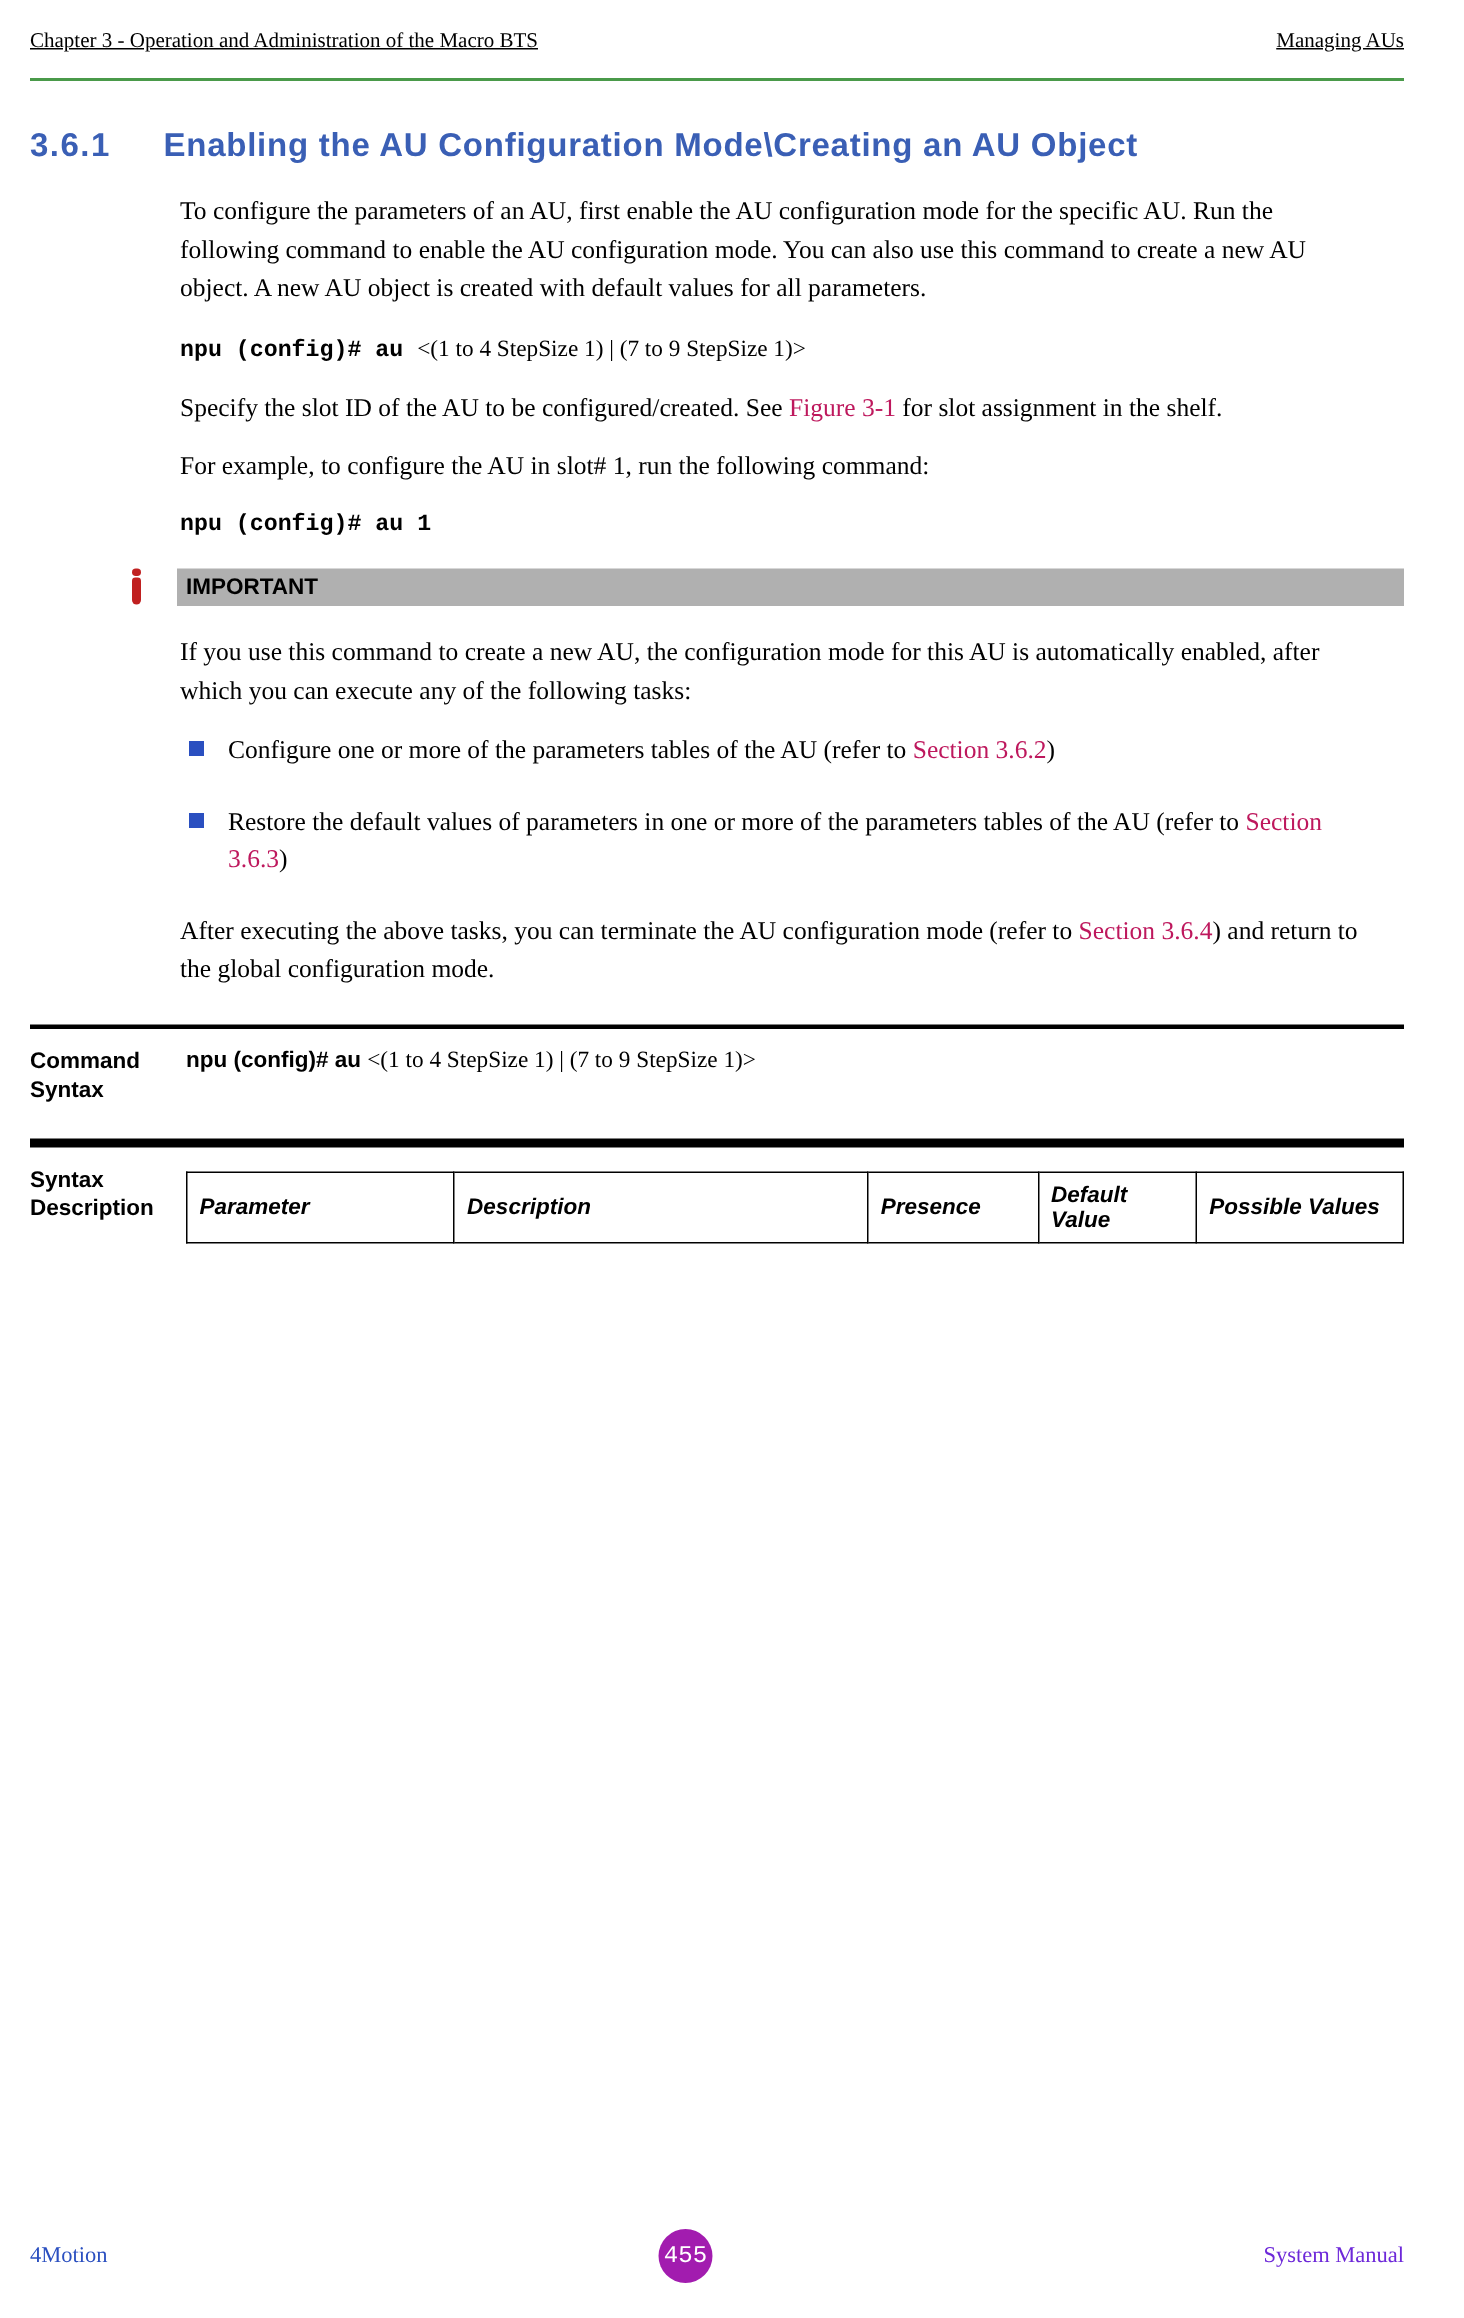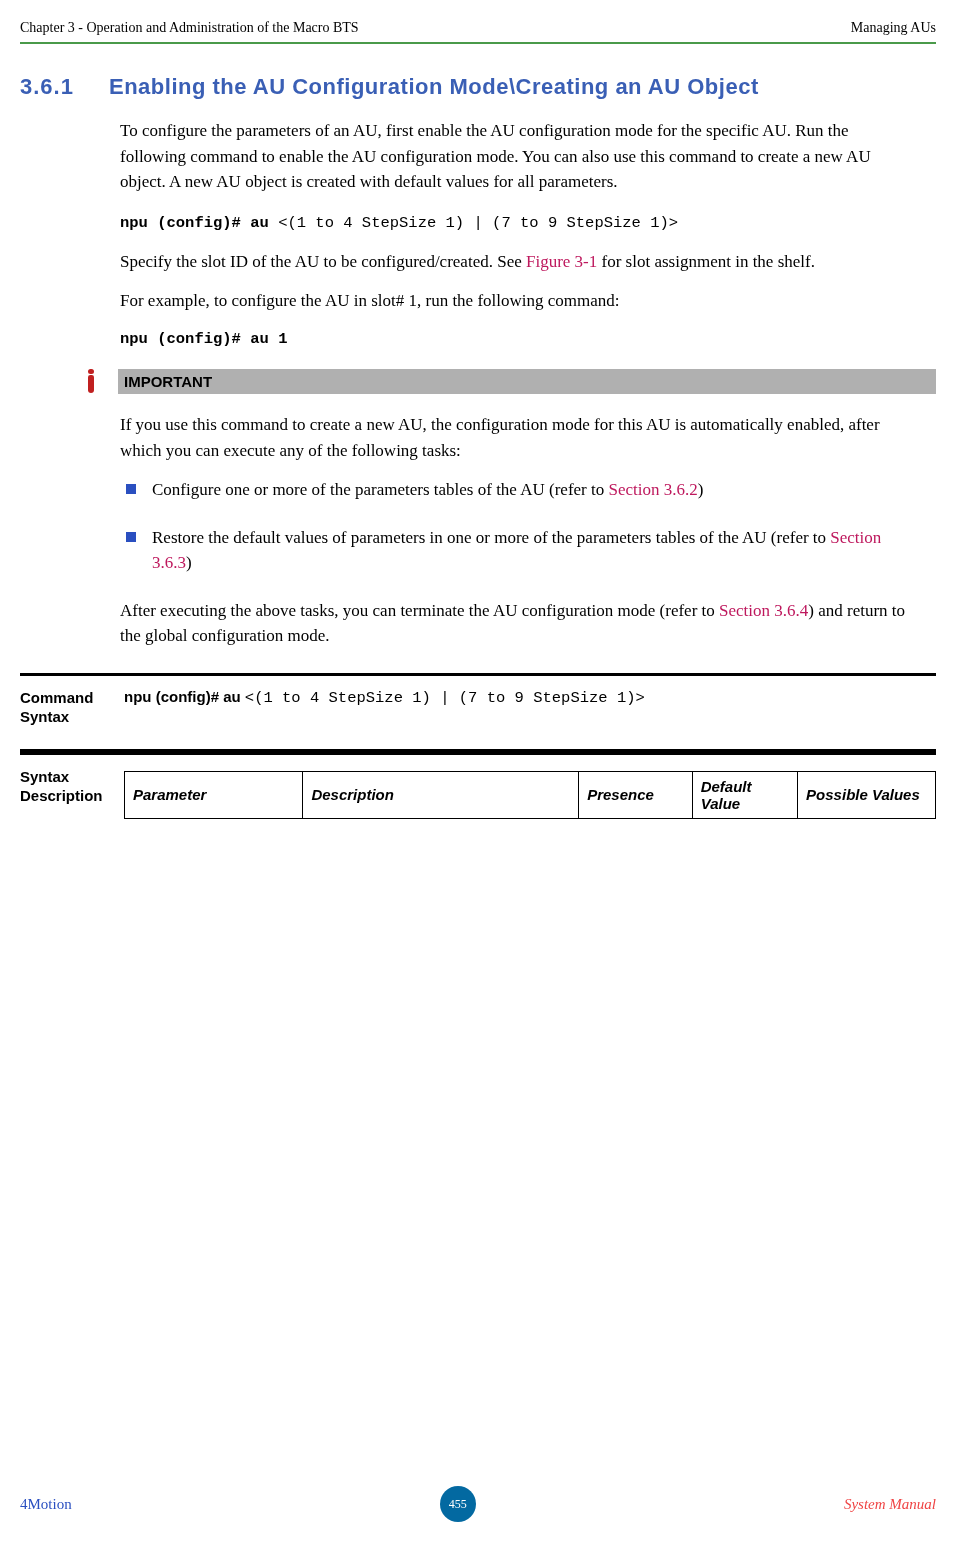--- a/index.html
+++ b/index.html
@@ -12,21 +12,22 @@
   }
   .page {
     padding: 20px 40px 20px 20px;
     position: relative;
     min-height: 1500px;
   }
   .header-row {
     display: flex;
     justify-content: space-between;
     font-size: 14px;
-    padding-bottom: 6px;
+    padding-bottom: 16px;
+    text-decoration: underline;
   }
   .header-line {
     border-bottom: 2px solid #4a9a4a;
     margin-bottom: 30px;
   }
   .section-num {
     color: #3a5fb5;
     font-family: Verdana, Arial, sans-serif;
     font-weight: bold;
     font-size: 22px;
@@ -52,21 +53,21 @@
   .body-block {
     margin-left: 100px;
     margin-right: 20px;
   }
   .para {
     font-size: 17px;
     line-height: 1.5;
     margin: 12px 0 14px 0;
   }
   .mono {
-    font-family: Liberation Mono, monospace;
+    font-family: Liberation Serif, serif;
     font-size: 15.5px;
     white-space: pre;
   }
   .mono-bold {
     font-family: "Courier New", monospace;
     font-size: 15.5px;
     font-weight: bold;
   }
   .link { color: #be185d; }
   .important-block {
@@ -158,31 +159,32 @@
     position: absolute;
     bottom: 18px;
     left: 20px;
     right: 40px;
     display: flex;
     justify-content: space-between;
     align-items: center;
     font-size: 15px;
   }
   .footer-left { color: #2a4fc0; text-align: center; }
-  .footer-right { color: #ef4444; font-style: italic; }
+  .footer-right { color: #6d28d9; }
   .pagenum {
-    background: #0369a1;
+    background: #a21caf;
     color: #fff;
     border-radius: 50%;
     width: 36px;
     height: 36px;
     display: flex;
     align-items: center;
     justify-content: center;
-    font-size: 12px;
+    font-size: 16px;
+    font-family: Liberation Mono, monospace;
   }
   .i-icon {
     display:inline-block;
     width:6px;
     height:18px;
     background:#c02020;
     border-radius:3px 3px 4px 4px;
     position:relative;
     margin-top:6px;
   }

